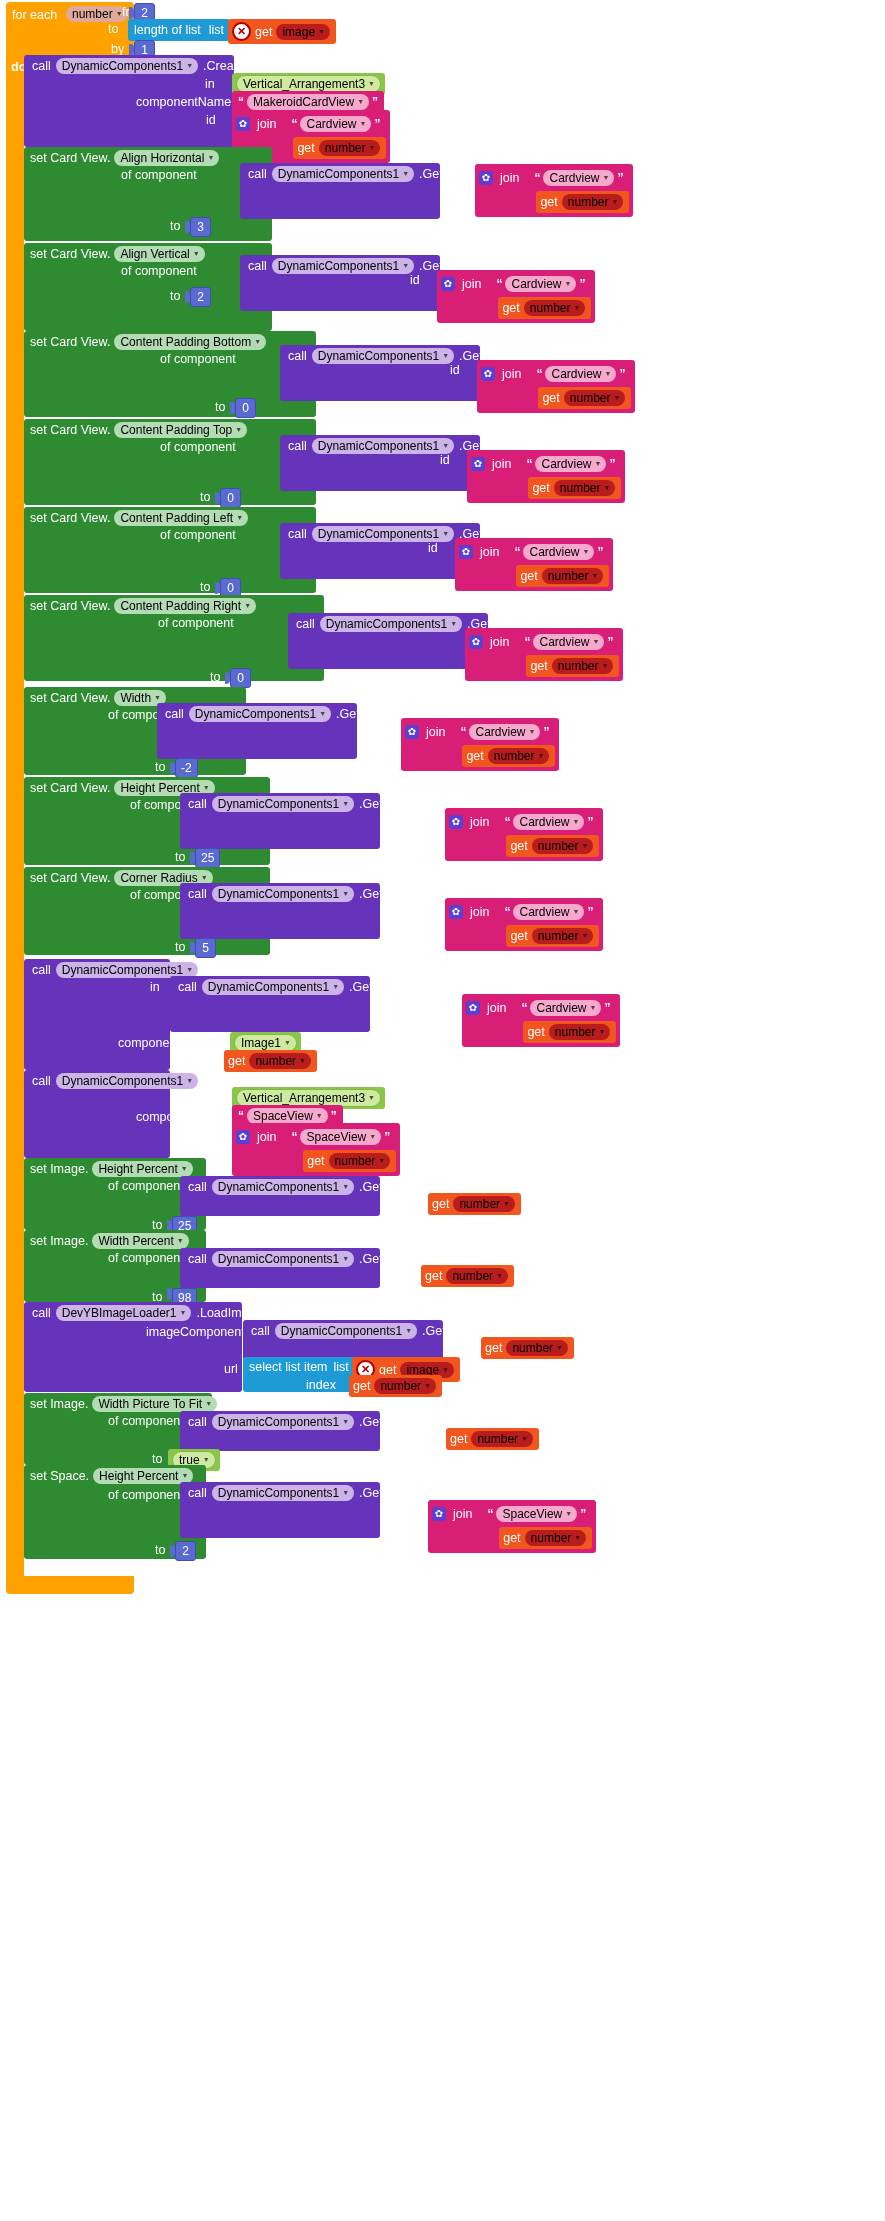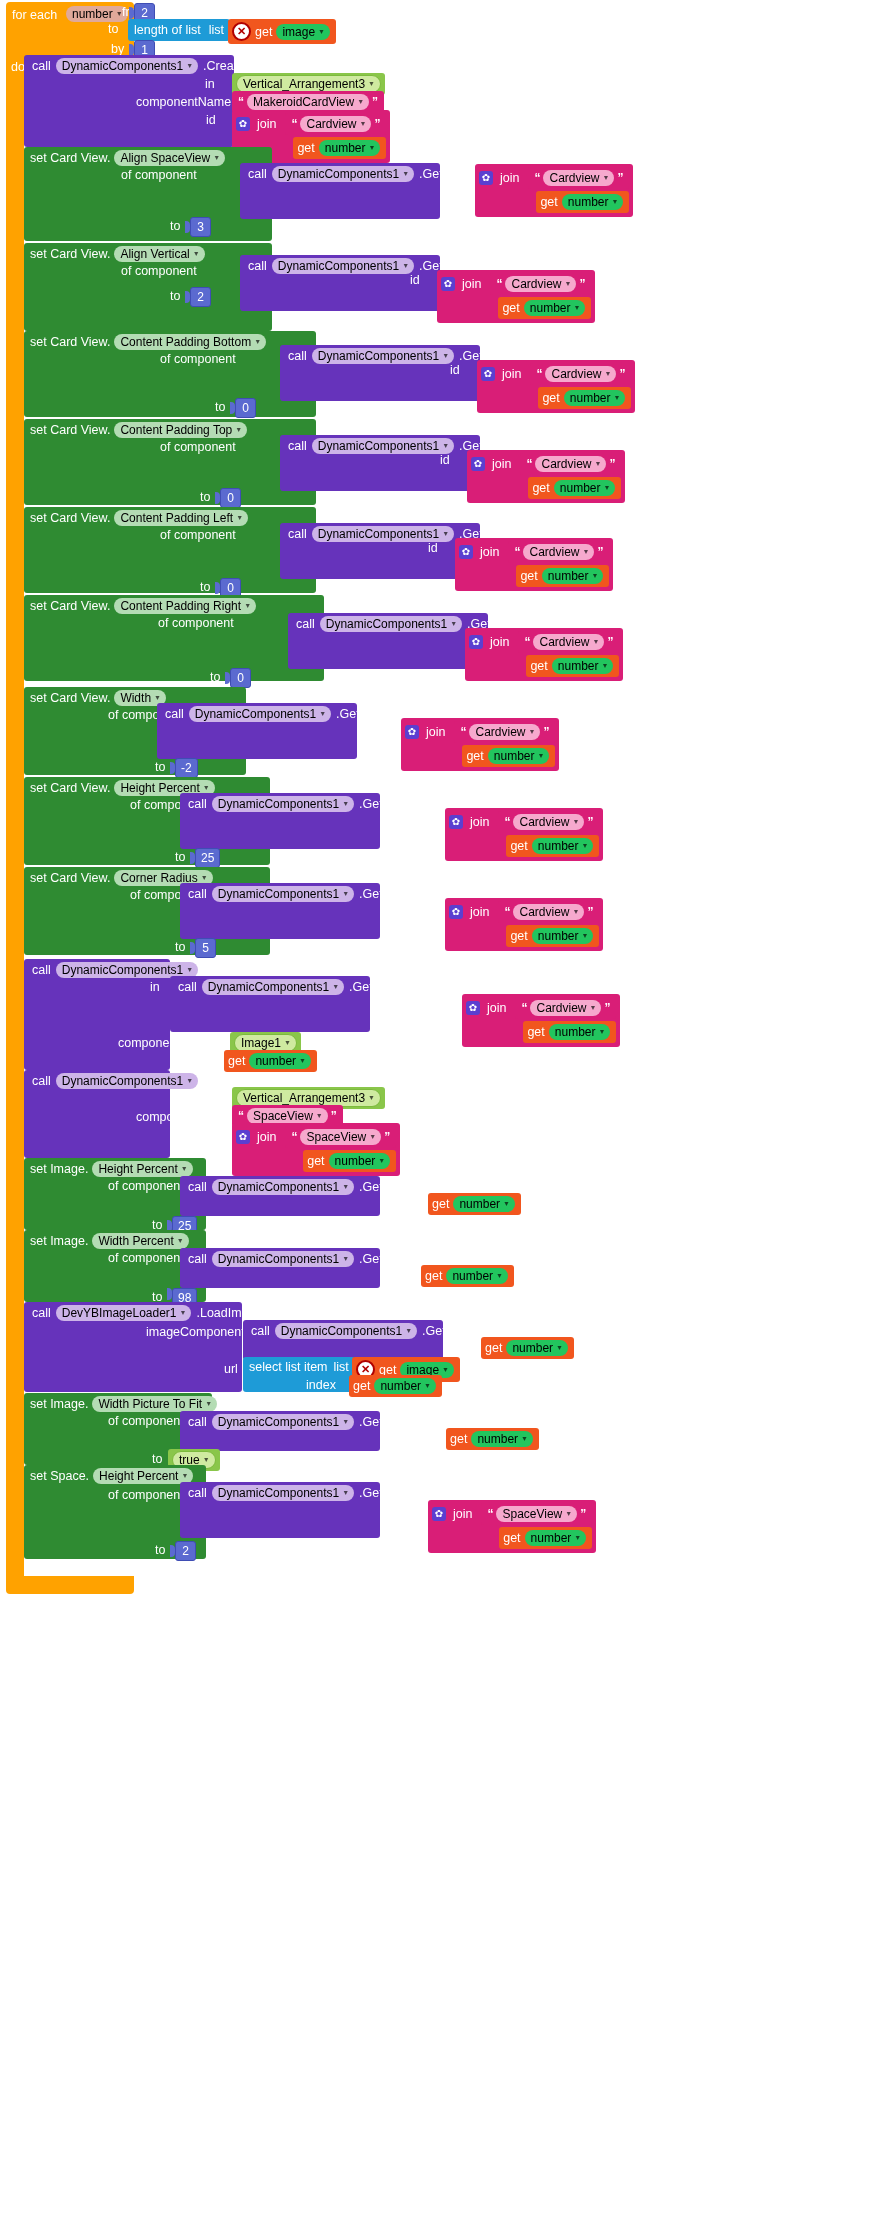--- a/index.html
+++ b/index.html
@@ -16,21 +16,21 @@
   
   .field{
     display:inline-flex;align-items:center;gap:3px;
     border-radius:9px;padding:1px 5px 1px 6px;
     font-size:12px;line-height:14px;color:#000;white-space:nowrap;
   }
   .field .caret{font-size:7px;opacity:.65;}
   .f-purple{background:#cdb4e8;}
   .f-green{background:#b4dcb4;}
   .f-pink{background:#f6a9cd;}
-  .f-orange{background:#22c55e;}
+  .f-orange{background:#b91c1c;}
   .f-brown{background:#e0a99a;}
   .f-lgreen{background:#cfeaa0;border:1px solid #7cba3d;color:#000;}
 
   
   #canvas{position:absolute;left:0;top:0;}
   .c-purple{background:#6633bb;}
   .c-green{background:#2f8b32;}
   .c-pink{background:#d91e77;}
   .c-orange{background:#f1561e;}
   .c-blue{background:#1e9bd7;}
@@ -87,21 +87,21 @@
       <span class="field f-orange">
         <span>image</span>
         <span class="caret">▼</span>
       </span>
     </div>
     <span class="lbl abs" style="left: 111px; top: 42px;">by</span>
     <div class="blk abs" style="left: 129px; top: 40px; display: inline-flex; align-items: center;">
       <span style="width: 5px; height: 12px; background: rgb(91, 106, 208); border-radius: 0px 4px 4px 0px;"></span>
       <span class="num">1</span>
     </div>
-    <span class="lbl abs" style="left: 11px; top: 60px;">do</span>
+    <span class="lbl abs" style="left: 11px; top: 60px; font-weight: bold;">do</span>
     <div class="blk abs c-purple" style="left: 24px; top: 55px; width: 210px; height: 92px; border-radius: 3px;"></div>
     <div class="abs row" style="left: 32px; top: 58px; align-items: center; gap: 5px;">
       <span class="lbl">call</span>
       <span class="field f-purple">
         <span>DynamicComponents1</span>
         <span class="caret">▼</span>
       </span>
       <span class="lbl">.Create</span>
     </div>
     <span class="lbl abs" style="left: 205px; top: 77px;">in</span>
@@ -141,21 +141,21 @@
             <span>number</span>
             <span class="caret">▼</span>
           </span>
         </div>
       </div>
     </div>
     <div class="blk abs c-green" style="left: 24px; top: 147px; width: 248px; height: 94px; border-radius: 3px;"></div>
     <div class="abs row" style="left: 30px; top: 150px; align-items: center; gap: 4px;">
       <span class="lbl">set Card View.</span>
       <span class="field f-green">
-        <span>Align SpaceView</span>
+        <span>Align Horizontal</span>
         <span class="caret">▼</span>
       </span>
     </div>
     <span class="lbl abs" style="left: 121px; top: 168px;">of component</span>
     <div class="blk abs c-purple" style="left: 240px; top: 163px; width: 200px; height: 56px; border-radius: 3px;"></div>
     <div class="abs row" style="left: 248px; top: 166px; align-items: center; gap: 5px;">
       <span class="lbl">call</span>
       <span class="field f-purple">
         <span>DynamicComponents1</span>
         <span class="caret">▼</span>

